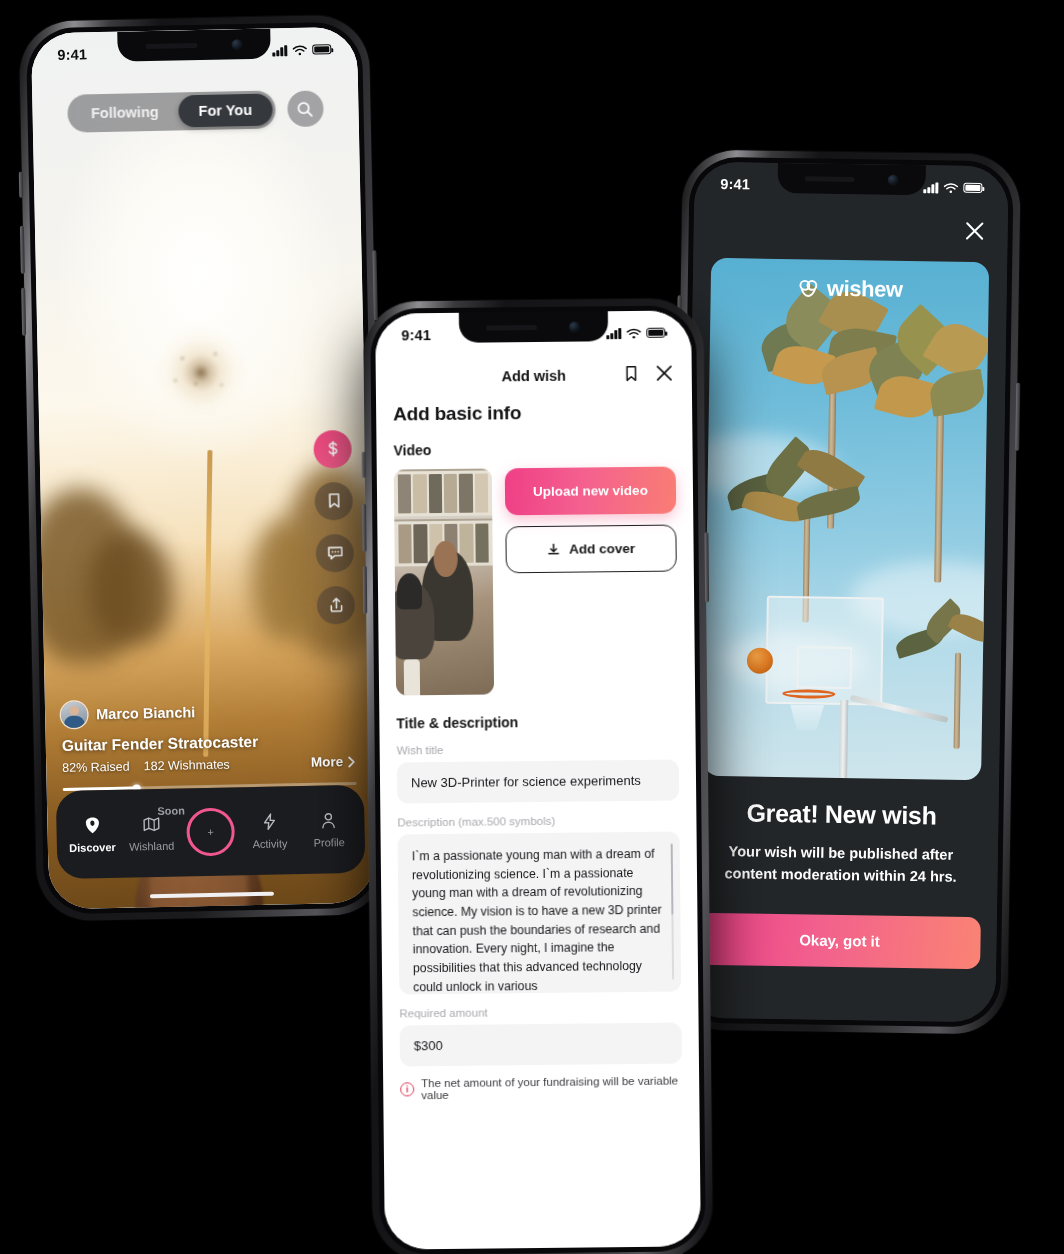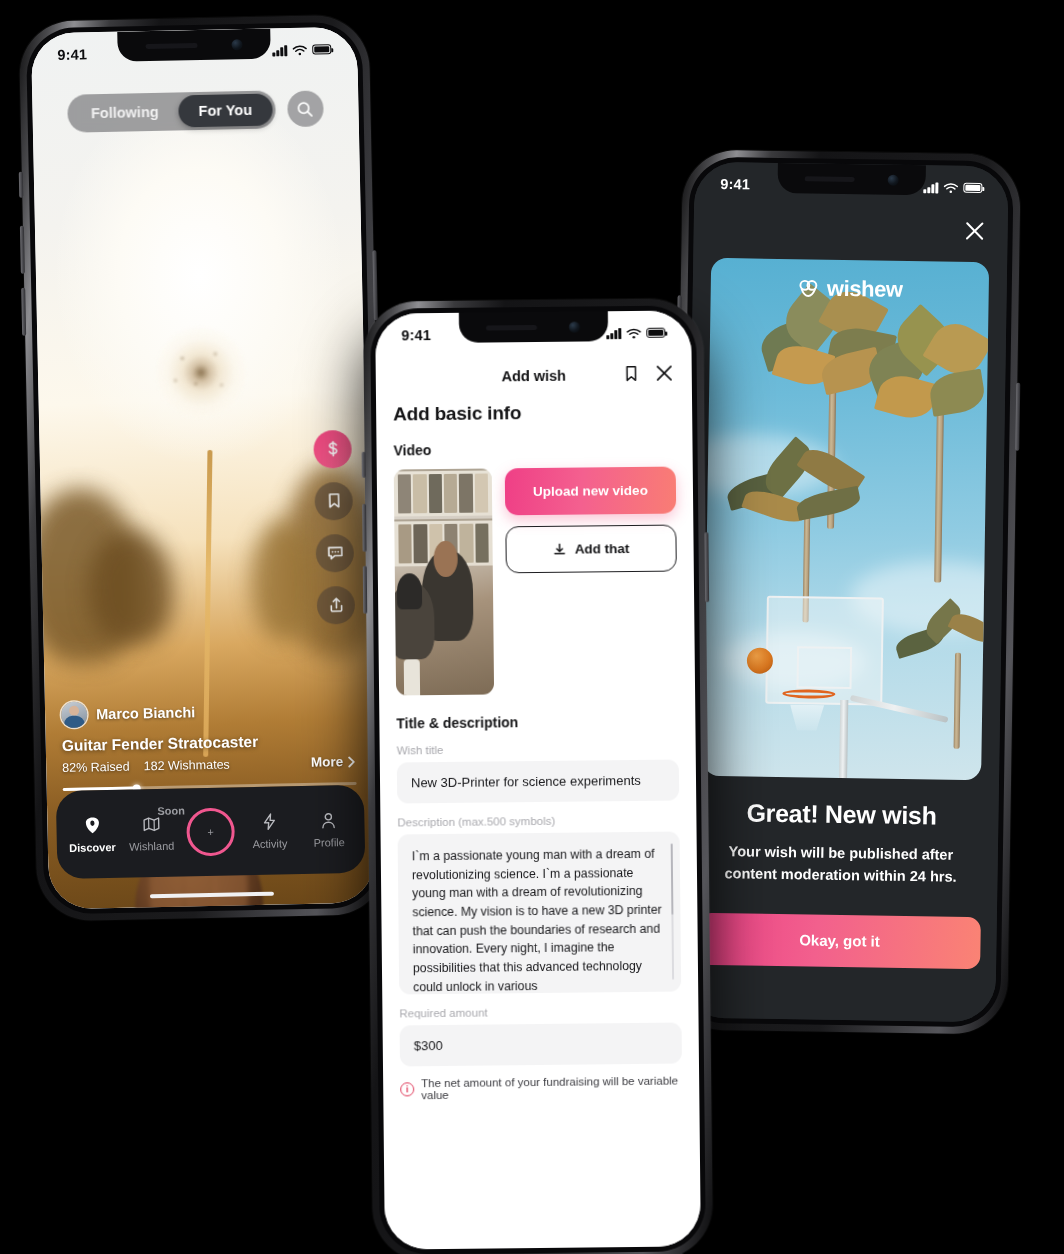--- a/index.html
+++ b/index.html
@@ -593,21 +593,21 @@
               <div class="ppl" style="left:8%;top:84%;width:16%;height:18%;background:#e8e4da;border-radius:4px"></div>
             </div>
 
             <div class="vid-actions">
               <div class="btn-primary">Upload new video</div>
               <div class="btn-outline">
                 <svg viewBox="0 0 16 16" fill="none">
                   <path d="M8 1.6v8.2M4.8 6.8 8 10l3.2-3.2" stroke="#141416" stroke-width="1.7" stroke-linecap="round" stroke-linejoin="round"></path>
                   <path d="M2.6 12.4h10.8" stroke="#141416" stroke-width="1.7" stroke-linecap="round"></path>
                 </svg>
-                <span>Add that</span>
+                <span>Add cover</span>
               </div>
             </div>
           </div>
 
           <div class="h2" style="margin-top:20px">Title &amp; description</div>
 
           <div class="field-label">Wish title</div>
           <div class="field">New 3D-Printer for science experiments</div>
 
           <div class="field-label">Description (max.500 symbols)</div>

